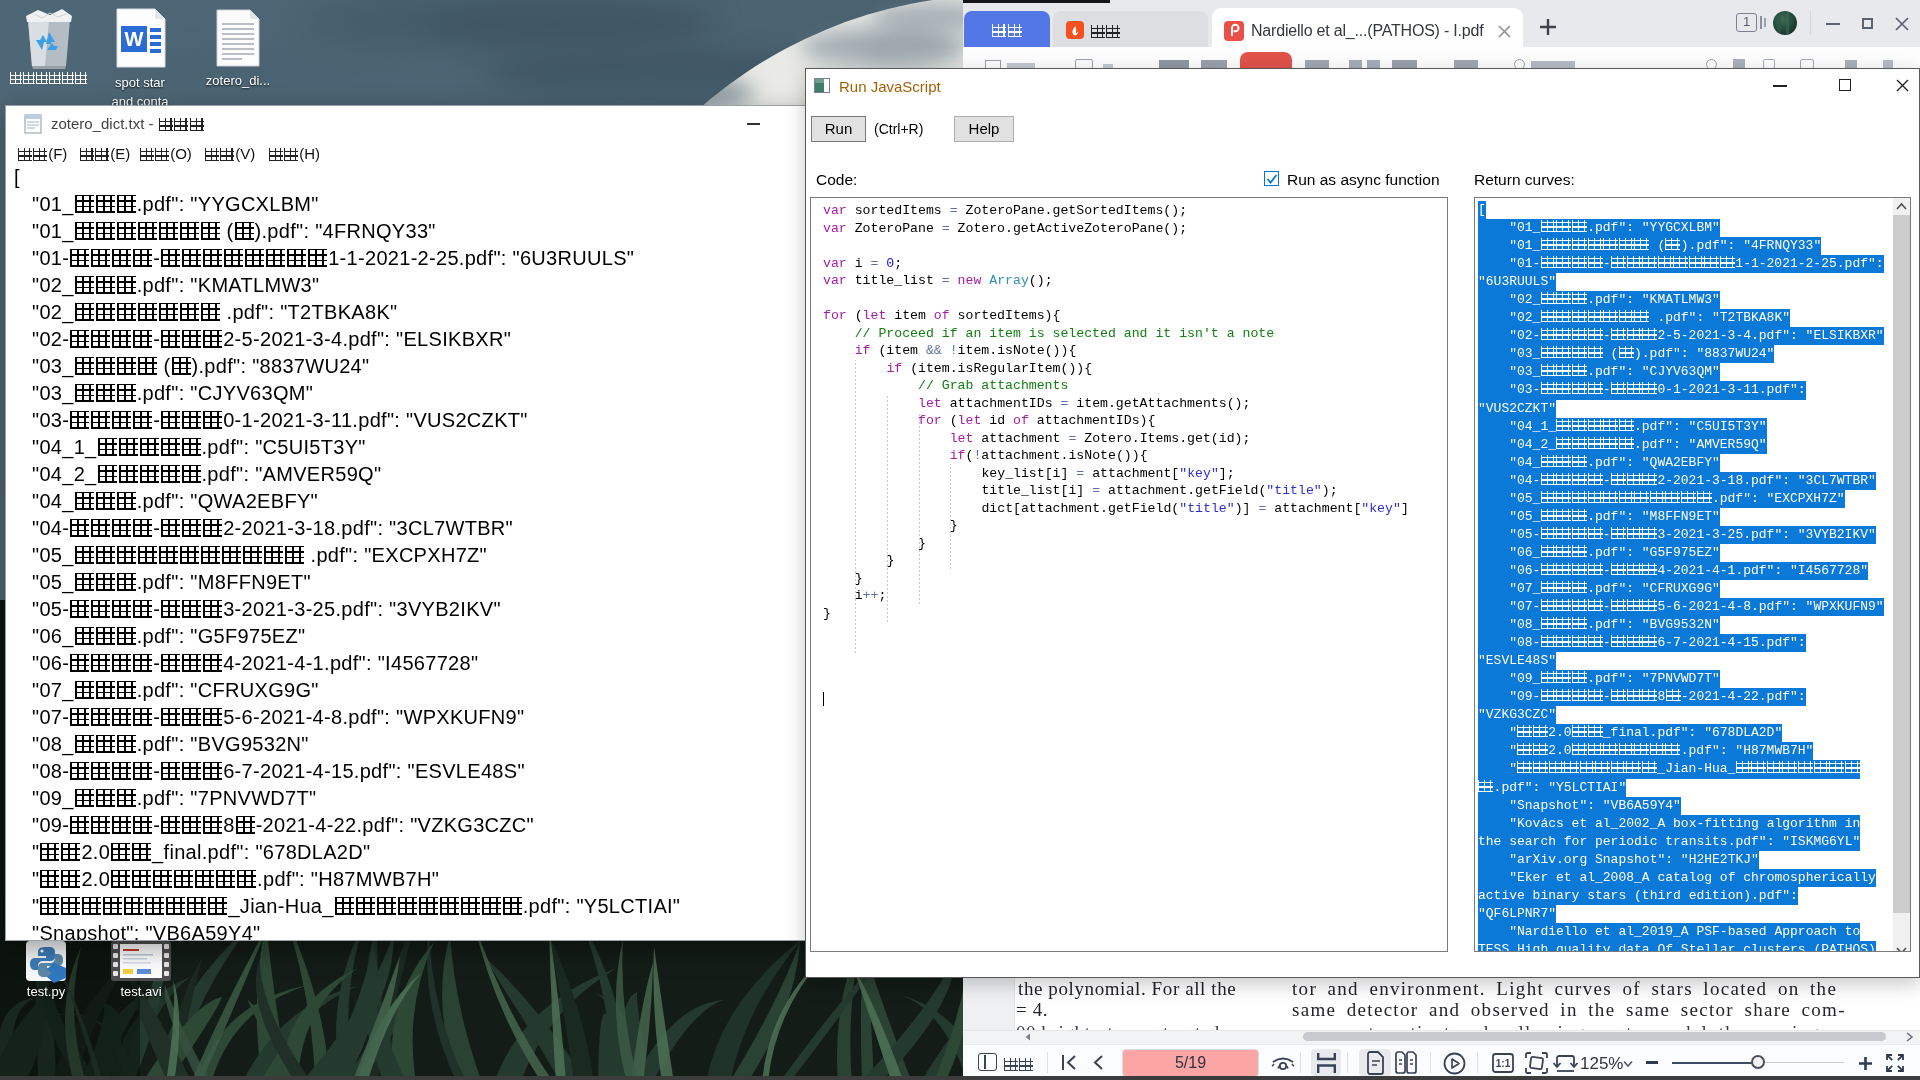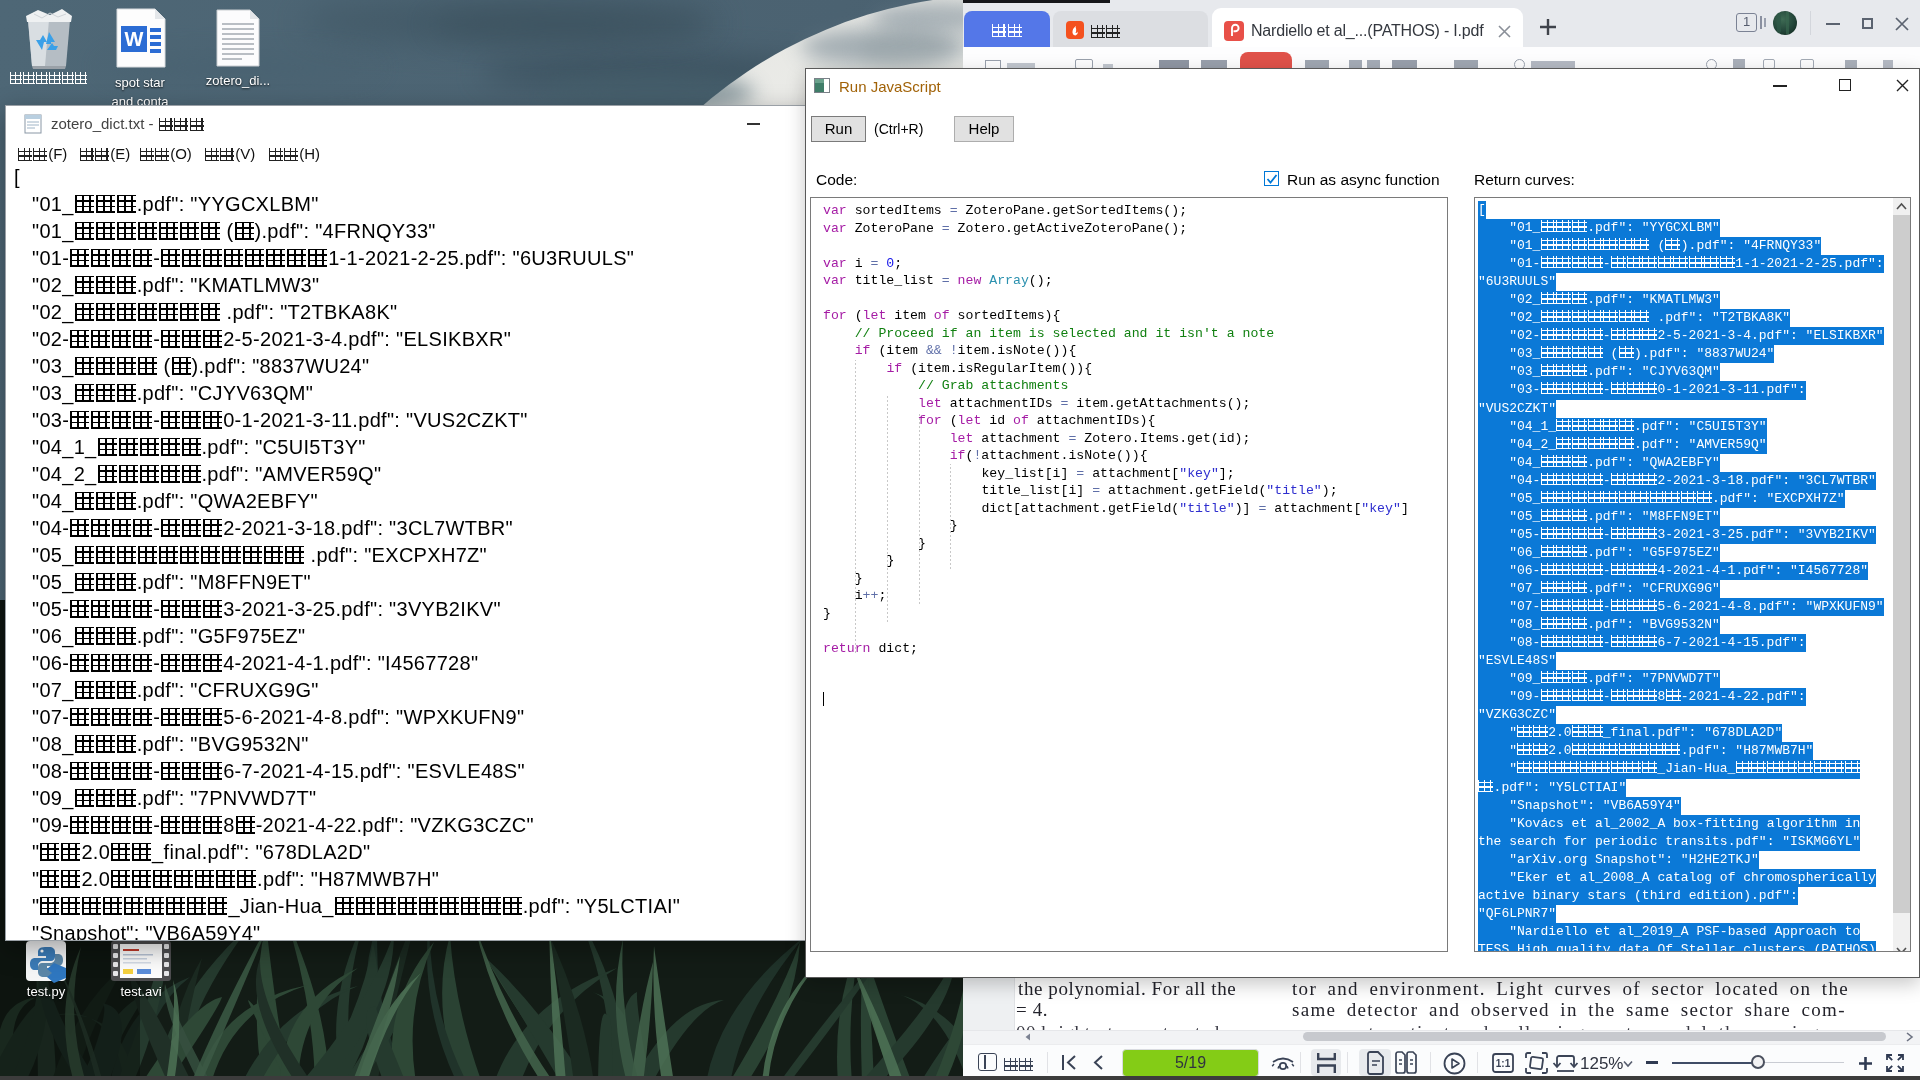--- a/index.html
+++ b/index.html
@@ -264,21 +264,21 @@
  <div class="abs" style="left:882px;top:13px;width:12px;height:8px;background:#aab0ba;"></div>
  <div class="abs" style="left:920px;top:13px;width:10px;height:8px;background:#b5bac4;"></div>
 </div>
 
 <div class="abs" style="left:963px;top:958px;width:957px;height:122px;background:#fff;"></div>
 <div class="abs" style="left:963px;top:978px;width:52px;height:52px;background:#eef0f2;border-right:1px solid #e0e2e5;"></div>
 <div class="abs" style="left:1016px;top:978px;width:904px;height:52px;background:#fff;overflow:hidden;font-family:'Liberation Serif',serif;color:#23232b;">
  <div class="abs" style="left:2px;top:0px;font-size:19px;letter-spacing:.6px;">the polynomial. For all the</div>
  <div class="abs" style="left:0px;top:21px;font-size:19px;letter-spacing:.6px;">= 4.</div>
  <div class="abs" style="left:0px;top:44px;font-size:19px;letter-spacing:.6px;color:#3a3a44;">00 brightest  un-saturated</div>
- <div class="abs" style="left:276px;top:0px;font-size:19px;letter-spacing:1.3px;word-spacing:4.5px;">tor and environment.  Light curves of sector located on the</div>
+ <div class="abs" style="left:276px;top:0px;font-size:19px;letter-spacing:1.3px;word-spacing:4.5px;">tor and environment.  Light curves of stars located on the</div>
  <div class="abs" style="left:276px;top:21px;font-size:19px;letter-spacing:1.3px;word-spacing:4.5px;">same detector and observed in the same sector share com-</div>
  <div class="abs" style="left:276px;top:44px;font-size:19px;letter-spacing:1.3px;word-spacing:4.5px;color:#3a3a44;">mon systematic trends  allowing us to model them using a</div>
 </div>
 
 <div class="abs" style="left:963px;top:1030px;width:957px;height:14px;background:#f2f3f5;border-top:1px solid #e6e7ea;"></div>
 <svg class="abs" style="left:1023px;top:1032px;" width="10" height="10">
     <path d="M7 1.5 L2.5 5 L7 8.5 Z" fill="#7c8292"></path>
   </svg>
 <div class="abs" style="left:1303px;top:1032px;width:583px;height:9px;background:#c7c9ce;border-radius:5px;"></div>
 <svg class="abs" style="left:1904px;top:1032px;" width="10" height="10">
@@ -290,21 +290,21 @@
 <div class="abs" style="left:978px;top:1053px;width:19px;height:18px;border:1.8px solid #3a4356;border-radius:3px;"></div>
 <div class="abs" style="left:984px;top:1055px;width:1.8px;height:14px;background:#3a4356;"></div>
 <div class="abs" style="left:1003px;top:1055px;font-size:15px;"><i class="cW"></i><i class="cW"></i></div>
 <div class="abs" style="left:1047px;top:1052px;width:1px;height:21px;background:#e1e2e6;"></div>
 <svg class="abs" style="left:1060px;top:1053px;" width="20" height="19">
     <path d="M3 2 V17 M15 3 L8 9.5 L15 16" stroke="#3a4356" stroke-width="2" fill="none"></path>
   </svg>
 <svg class="abs" style="left:1090px;top:1053px;" width="16" height="19">
     <path d="M12 3 L5 9.5 L12 16" stroke="#3a4356" stroke-width="2" fill="none"></path>
   </svg>
-<div class="abs" style="left:1122px;top:1049px;width:137px;height:28px;background:#84cc16;border:1px solid #d9dbe0;border-radius:4px;text-align:center;font-size:16px;color:#2f3340;line-height:26px;">5/19</div>
+<div class="abs" style="left:1122px;top:1049px;width:137px;height:28px;background:#fca5a5;border:1px solid #d9dbe0;border-radius:4px;text-align:center;font-size:16px;color:#2f3340;line-height:26px;">5/19</div>
 <svg class="abs" style="left:1270px;top:1053px;" width="26" height="20" viewBox="0 0 26 20">
  <path d="M3 9 Q13 2 23 9" stroke="#3a4356" stroke-width="1.8" fill="none"></path>
  <circle cx="13" cy="13" r="3.2" stroke="#3a4356" stroke-width="1.8" fill="none"></circle>
  <path d="M4 11 l-1.8 2.2 M9 13 l-1 2.6 M17 13 l1 2.6 M22 11 l1.8 2.2" stroke="#3a4356" stroke-width="1.5"></path>
 </svg>
 <div class="abs" style="left:1300px;top:1052px;width:1px;height:21px;background:#e1e2e6;"></div>
 <div class="abs" style="left:1311px;top:1049px;width:30px;height:27px;background:#e8eaed;border-radius:4px;"></div>
 <svg class="abs" style="left:1316px;top:1052px;" width="21" height="22" viewBox="0 0 21 22">
  <path d="M2.2 1 V8 M18.8 1 V8 M1 7 H20 M1 13.5 H20 M2.2 14 V21 M18.8 14 V21" stroke="#3a4356" stroke-width="2.4" fill="none"></path>
 </svg>
@@ -451,21 +451,20 @@
       <div><span style="display:inline-block;width:158.4px;"></span>key_list[i]&nbsp;<span class="o">=</span>&nbsp;attachment[<span class="s">"key"</span>];</div>
       <div><span style="display:inline-block;width:158.4px;"></span>title_list[i]&nbsp;<span class="o">=</span>&nbsp;attachment.getField(<span class="s">"title"</span>);</div>
       <div><span style="display:inline-block;width:158.4px;"></span>dict[attachment.getField(<span class="s">"title"</span>)]&nbsp;<span class="o">=</span>&nbsp;attachment[<span class="s">"key"</span>]</div>
       <div><span style="display:inline-block;width:126.7px;"></span>}</div>
       <div><span style="display:inline-block;width:95.0px;"></span>}</div>
       <div><span style="display:inline-block;width:63.4px;"></span>}</div>
       <div><span style="display:inline-block;width:31.7px;"></span>}</div>
       <div><span style="display:inline-block;width:31.7px;"></span>i<span class="o">++</span>;</div>
       <div>}</div>
       <div>&nbsp;</div>
-      <div><span class="k">return</span>&nbsp;dict;</div>
     </div>
     <div class="abs" style="left:44.2px;top:162px;width:1px;height:293px;background:repeating-linear-gradient(0deg,#c8c8c8 0 2px,transparent 2px 4px);"></div>
     <div class="abs" style="left:75.9px;top:196px;width:1px;height:228px;background:repeating-linear-gradient(0deg,#c8c8c8 0 2px,transparent 2px 4px);"></div>
     <div class="abs" style="left:107.6px;top:214px;width:1px;height:192px;background:repeating-linear-gradient(0deg,#c8c8c8 0 2px,transparent 2px 4px);"></div>
     <div class="abs" style="left:139.3px;top:266px;width:1px;height:105px;background:repeating-linear-gradient(0deg,#c8c8c8 0 2px,transparent 2px 4px);"></div>
     <div class="abs" style="left:12px;top:494px;width:1.2px;height:14px;background:#000;"></div>
   </div>
 <div class="abs" style="left:1474px;top:197px;width:437px;height:755px;border:1px solid #7a7a7a;background:#fff;overflow:hidden;">
     <div class="abs" style="left:3px;top:3px;width:417px;font-family:'Liberation Mono',monospace;font-size:13px;line-height:18.05px;color:#fff;white-space:pre;"><div style="background:#0b79d7;width:max-content;min-height:18.05px;">[</div><div style="background:#0b79d7;width:max-content;min-height:18.05px;">&nbsp;&nbsp;&nbsp;&nbsp;"01_<i class="cR"></i><i class="cR"></i><i class="cR"></i>.pdf": "YYGCXLBM"</div><div style="background:#0b79d7;width:max-content;min-height:18.05px;">&nbsp;&nbsp;&nbsp;&nbsp;"01_<i class="cR"></i><i class="cR"></i><i class="cR"></i><i class="cR"></i><i class="cR"></i><i class="cR"></i><i class="cR"></i> (<i class="cR"></i>).pdf": "4FRNQY33"</div><div style="background:#0b79d7;width:max-content;min-height:18.05px;">&nbsp;&nbsp;&nbsp;&nbsp;"01-<i class="cR"></i><i class="cR"></i><i class="cR"></i><i class="cR"></i>-<i class="cR"></i><i class="cR"></i><i class="cR"></i><i class="cR"></i><i class="cR"></i><i class="cR"></i><i class="cR"></i><i class="cR"></i>1-1-2021-2-25.pdf":</div><div style="background:#0b79d7;width:max-content;min-height:18.05px;">"6U3RUULS"</div><div style="background:#0b79d7;width:max-content;min-height:18.05px;">&nbsp;&nbsp;&nbsp;&nbsp;"02_<i class="cR"></i><i class="cR"></i><i class="cR"></i>.pdf": "KMATLMW3"</div><div style="background:#0b79d7;width:max-content;min-height:18.05px;">&nbsp;&nbsp;&nbsp;&nbsp;"02_<i class="cR"></i><i class="cR"></i><i class="cR"></i><i class="cR"></i><i class="cR"></i><i class="cR"></i><i class="cR"></i> .pdf": "T2TBKA8K"</div><div style="background:#0b79d7;width:max-content;min-height:18.05px;">&nbsp;&nbsp;&nbsp;&nbsp;"02-<i class="cR"></i><i class="cR"></i><i class="cR"></i><i class="cR"></i>-<i class="cR"></i><i class="cR"></i><i class="cR"></i>2-5-2021-3-4.pdf": "ELSIKBXR"</div><div style="background:#0b79d7;width:max-content;min-height:18.05px;">&nbsp;&nbsp;&nbsp;&nbsp;"03_<i class="cR"></i><i class="cR"></i><i class="cR"></i><i class="cR"></i> (<i class="cR"></i>).pdf": "8837WU24"</div><div style="background:#0b79d7;width:max-content;min-height:18.05px;">&nbsp;&nbsp;&nbsp;&nbsp;"03_<i class="cR"></i><i class="cR"></i><i class="cR"></i>.pdf": "CJYV63QM"</div><div style="background:#0b79d7;width:max-content;min-height:18.05px;">&nbsp;&nbsp;&nbsp;&nbsp;"03-<i class="cR"></i><i class="cR"></i><i class="cR"></i><i class="cR"></i>-<i class="cR"></i><i class="cR"></i><i class="cR"></i>0-1-2021-3-11.pdf":</div><div style="background:#0b79d7;width:max-content;min-height:18.05px;">"VUS2CZKT"</div><div style="background:#0b79d7;width:max-content;min-height:18.05px;">&nbsp;&nbsp;&nbsp;&nbsp;"04_1_<i class="cR"></i><i class="cR"></i><i class="cR"></i><i class="cR"></i><i class="cR"></i>.pdf": "C5UI5T3Y"</div><div style="background:#0b79d7;width:max-content;min-height:18.05px;">&nbsp;&nbsp;&nbsp;&nbsp;"04_2_<i class="cR"></i><i class="cR"></i><i class="cR"></i><i class="cR"></i><i class="cR"></i>.pdf": "AMVER59Q"</div><div style="background:#0b79d7;width:max-content;min-height:18.05px;">&nbsp;&nbsp;&nbsp;&nbsp;"04_<i class="cR"></i><i class="cR"></i><i class="cR"></i>.pdf": "QWA2EBFY"</div><div style="background:#0b79d7;width:max-content;min-height:18.05px;">&nbsp;&nbsp;&nbsp;&nbsp;"04-<i class="cR"></i><i class="cR"></i><i class="cR"></i><i class="cR"></i>-<i class="cR"></i><i class="cR"></i><i class="cR"></i>2-2021-3-18.pdf": "3CL7WTBR"</div><div style="background:#0b79d7;width:max-content;min-height:18.05px;">&nbsp;&nbsp;&nbsp;&nbsp;"05_<i class="cR"></i><i class="cR"></i><i class="cR"></i><i class="cR"></i><i class="cR"></i><i class="cR"></i><i class="cR"></i><i class="cR"></i><i class="cR"></i><i class="cR"></i><i class="cR"></i>.pdf": "EXCPXH7Z"</div><div style="background:#0b79d7;width:max-content;min-height:18.05px;">&nbsp;&nbsp;&nbsp;&nbsp;"05_<i class="cR"></i><i class="cR"></i><i class="cR"></i>.pdf": "M8FFN9ET"</div><div style="background:#0b79d7;width:max-content;min-height:18.05px;">&nbsp;&nbsp;&nbsp;&nbsp;"05-<i class="cR"></i><i class="cR"></i><i class="cR"></i><i class="cR"></i>-<i class="cR"></i><i class="cR"></i><i class="cR"></i>3-2021-3-25.pdf": "3VYB2IKV"</div><div style="background:#0b79d7;width:max-content;min-height:18.05px;">&nbsp;&nbsp;&nbsp;&nbsp;"06_<i class="cR"></i><i class="cR"></i><i class="cR"></i>.pdf": "G5F975EZ"</div><div style="background:#0b79d7;width:max-content;min-height:18.05px;">&nbsp;&nbsp;&nbsp;&nbsp;"06-<i class="cR"></i><i class="cR"></i><i class="cR"></i><i class="cR"></i>-<i class="cR"></i><i class="cR"></i><i class="cR"></i>4-2021-4-1.pdf": "I4567728"</div><div style="background:#0b79d7;width:max-content;min-height:18.05px;">&nbsp;&nbsp;&nbsp;&nbsp;"07_<i class="cR"></i><i class="cR"></i><i class="cR"></i>.pdf": "CFRUXG9G"</div><div style="background:#0b79d7;width:max-content;min-height:18.05px;">&nbsp;&nbsp;&nbsp;&nbsp;"07-<i class="cR"></i><i class="cR"></i><i class="cR"></i><i class="cR"></i>-<i class="cR"></i><i class="cR"></i><i class="cR"></i>5-6-2021-4-8.pdf": "WPXKUFN9"</div><div style="background:#0b79d7;width:max-content;min-height:18.05px;">&nbsp;&nbsp;&nbsp;&nbsp;"08_<i class="cR"></i><i class="cR"></i><i class="cR"></i>.pdf": "BVG9532N"</div><div style="background:#0b79d7;width:max-content;min-height:18.05px;">&nbsp;&nbsp;&nbsp;&nbsp;"08-<i class="cR"></i><i class="cR"></i><i class="cR"></i><i class="cR"></i>-<i class="cR"></i><i class="cR"></i><i class="cR"></i>6-7-2021-4-15.pdf":</div><div style="background:#0b79d7;width:max-content;min-height:18.05px;">"ESVLE48S"</div><div style="background:#0b79d7;width:max-content;min-height:18.05px;">&nbsp;&nbsp;&nbsp;&nbsp;"09_<i class="cR"></i><i class="cR"></i><i class="cR"></i>.pdf": "7PNVWD7T"</div><div style="background:#0b79d7;width:max-content;min-height:18.05px;">&nbsp;&nbsp;&nbsp;&nbsp;"09-<i class="cR"></i><i class="cR"></i><i class="cR"></i><i class="cR"></i>-<i class="cR"></i><i class="cR"></i><i class="cR"></i>8<i class="cR"></i>-2021-4-22.pdf":</div><div style="background:#0b79d7;width:max-content;min-height:18.05px;">"VZKG3CZC"</div><div style="background:#0b79d7;width:max-content;min-height:18.05px;">&nbsp;&nbsp;&nbsp;&nbsp;"<i class="cR"></i><i class="cR"></i>2.0<i class="cR"></i><i class="cR"></i>_final.pdf": "678DLA2D"</div><div style="background:#0b79d7;width:max-content;min-height:18.05px;">&nbsp;&nbsp;&nbsp;&nbsp;"<i class="cR"></i><i class="cR"></i>2.0<i class="cR"></i><i class="cR"></i><i class="cR"></i><i class="cR"></i><i class="cR"></i><i class="cR"></i><i class="cR"></i>.pdf": "H87MWB7H"</div><div style="background:#0b79d7;width:max-content;min-height:18.05px;">&nbsp;&nbsp;&nbsp;&nbsp;"<i class="cR"></i><i class="cR"></i><i class="cR"></i><i class="cR"></i><i class="cR"></i><i class="cR"></i><i class="cR"></i><i class="cR"></i><i class="cR"></i>_Jian-Hua_<i class="cR"></i><i class="cR"></i><i class="cR"></i><i class="cR"></i><i class="cR"></i><i class="cR"></i><i class="cR"></i><i class="cR"></i></div><div style="background:#0b79d7;width:max-content;min-height:18.05px;"><i class="cR"></i>.pdf": "Y5LCTIAI"</div><div style="background:#0b79d7;width:max-content;min-height:18.05px;">&nbsp;&nbsp;&nbsp;&nbsp;"Snapshot": "VB6A59Y4"</div><div style="background:#0b79d7;width:max-content;min-height:18.05px;">&nbsp;&nbsp;&nbsp;&nbsp;"Kovács et al_2002_A box-fitting algorithm in</div><div style="background:#0b79d7;width:max-content;min-height:18.05px;">the search for periodic transits.pdf": "ISKMG6YL"</div><div style="background:#0b79d7;width:max-content;min-height:18.05px;">&nbsp;&nbsp;&nbsp;&nbsp;"arXiv.org Snapshot": "H2HE2TKJ"</div><div style="background:#0b79d7;width:max-content;min-height:18.05px;">&nbsp;&nbsp;&nbsp;&nbsp;"Eker et al_2008_A catalog of chromospherically</div><div style="background:#0b79d7;width:max-content;min-height:18.05px;">active binary stars (third edition).pdf":</div><div style="background:#0b79d7;width:max-content;min-height:18.05px;">"QF6LPNR7"</div><div style="background:#0b79d7;width:max-content;min-height:18.05px;">&nbsp;&nbsp;&nbsp;&nbsp;"Nardiello et al_2019_A PSF-based Approach to</div><div style="background:#0b79d7;width:max-content;min-height:18.05px;">TESS High quality data Of Stellar clusters (PATHOS)</div></div>
 <div class="abs" style="left:418px;top:0;width:17px;height:761px;background:#f0f0f0;"></div>

